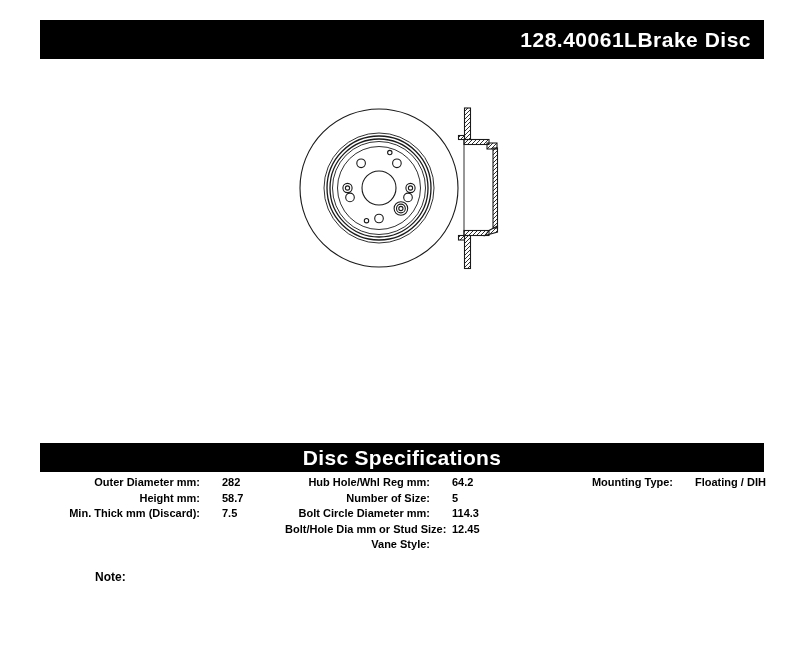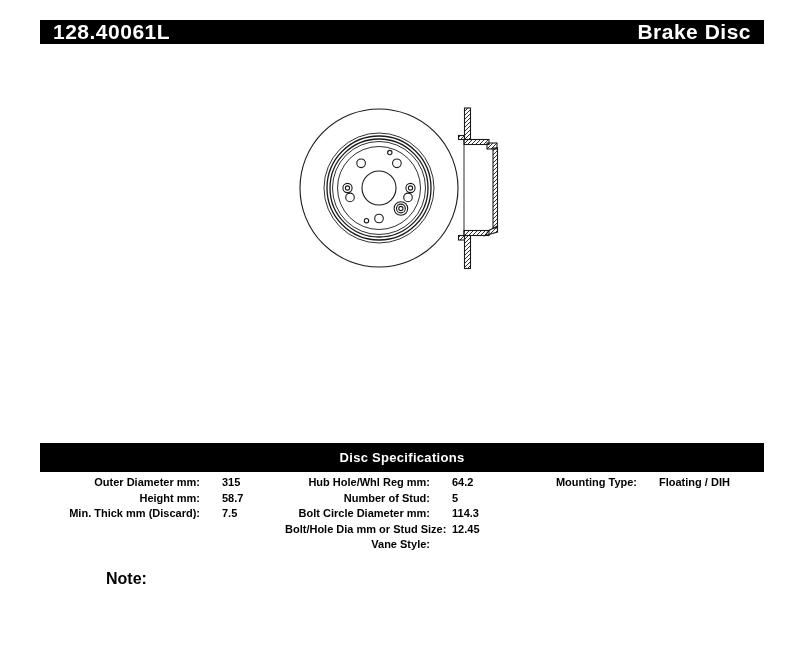--- a/index.html
+++ b/index.html
@@ -8,34 +8,34 @@
     background:#ffffff;
     font-family:"Liberation Sans", sans-serif;
     color:#000000;
     overflow:hidden;
   }
   .bar{
     position:absolute;left:40px;width:724px;
     background:#000000;color:#ffffff;
     display:flex;align-items:center;
   }
-  .bar-top{top:20px;height:24px;justify-content:space-between;padding:0 13px;box-sizing:border-box;}
+  .bar-top{top:20px;height:39px;justify-content:flex-end;padding:0 13px;box-sizing:border-box;}
   .part-number{font-size:21px;font-weight:bold;letter-spacing:0.5px;}
   .product-title{font-size:21px;font-weight:bold;letter-spacing:0.5px;}
   .bar-spec{top:443px;height:29px;justify-content:center;}
-  .spec-title{font-size:13px;font-weight:bold;letter-spacing:0.3px;}
+  .spec-title{font-size:21px;font-weight:bold;letter-spacing:0.3px;}
   .drawing{position:absolute;left:280px;top:95px;}
   .spec-col{position:absolute;top:475px;font-size:11px;font-weight:bold;}
   .spec-row{display:flex;gap:22px;line-height:15.5px;white-space:nowrap;}
   .spec-label{flex:none;width:var(--lw);text-align:right;}
   .spec-value{flex:1;text-align:left;}
   #col-left{left:40px;width:250px;--lw:160px;}
   #col-middle{left:285px;width:255px;--lw:145px;}
-  #col-right{left:516px;width:226px;--lw:121px;}
-  .note{position:absolute;left:106px;top:570px;font-size:16px;font-weight:bold;}
+  #col-right{left:552px;width:226px;--lw:121px;}
+  .note{position:absolute;left:95px;top:570px;font-size:12px;font-weight:bold;}
 </style>
 </head>
 <body>
 
 <div class="bar bar-top">
   <span class="part-number">128.40061L</span>
   <span class="product-title">Brake Disc</span>
 </div>
 
 <svg class="drawing" width="240" height="185" viewBox="280 95 240 185" fill="none" stroke="#1a1a1a" stroke-width="1.1">
@@ -92,39 +92,39 @@
   </g>
 </svg>
 
 <div class="bar bar-spec">
   <span class="spec-title">Disc Specifications</span>
 </div>
 
 <div class="spec-col" id="col-left">
   <div class="spec-row">
     <span class="spec-label">Outer Diameter mm:</span>
-    <span class="spec-value">315</span>
+    <span class="spec-value">282</span>
   </div>
   <div class="spec-row">
     <span class="spec-label">Height mm:</span>
     <span class="spec-value">58.7</span>
   </div>
   <div class="spec-row">
     <span class="spec-label">Min. Thick mm (Discard):</span>
     <span class="spec-value">7.5</span>
   </div>
 </div>
 
 <div class="spec-col" id="col-middle">
   <div class="spec-row">
     <span class="spec-label">Hub Hole/Whl Reg mm:</span>
     <span class="spec-value">64.2</span>
   </div>
   <div class="spec-row">
-    <span class="spec-label">Number of Stud:</span>
+    <span class="spec-label">Number of Size:</span>
     <span class="spec-value">5</span>
   </div>
   <div class="spec-row">
     <span class="spec-label">Bolt Circle Diameter mm:</span>
     <span class="spec-value">114.3</span>
   </div>
   <div class="spec-row">
     <span class="spec-label">Bolt/Hole Dia mm or Stud Size:</span>
     <span class="spec-value">12.45</span>
   </div>

